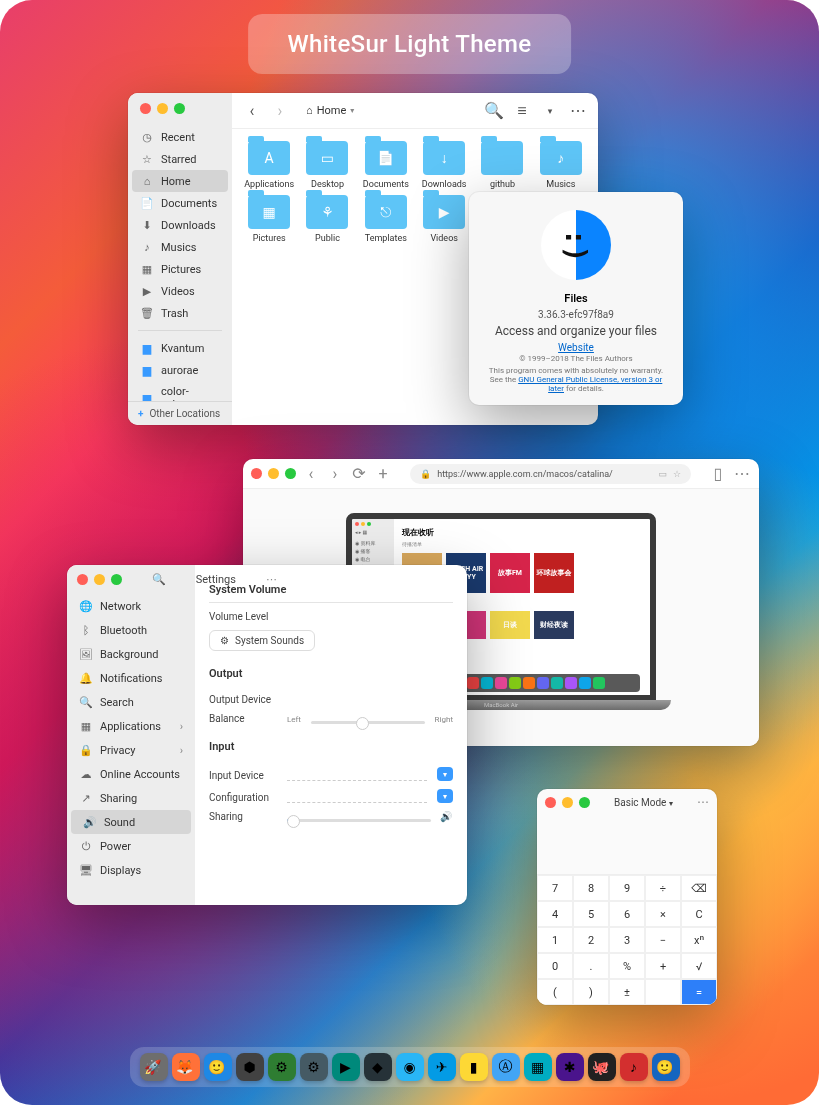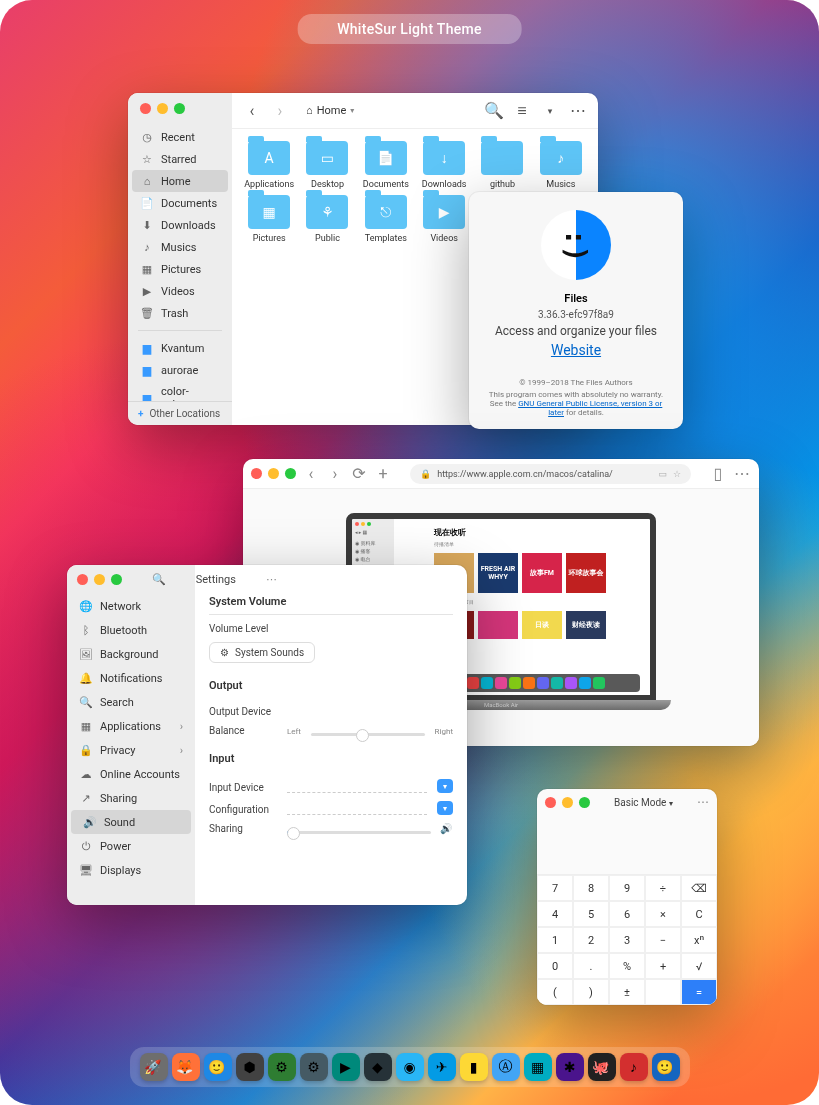--- a/index.html
+++ b/index.html
@@ -1,19 +1,19 @@
 <!DOCTYPE html>
 <html><head>
 <meta charset="utf-8">
 <style>
 * { margin: 0; padding: 0; box-sizing: border-box; font-family: -apple-system, "Segoe UI", Roboto, sans-serif; }
 body { width: 819px; height: 1105px; position: relative; overflow: hidden; }
 .wallpaper { position: absolute; inset: 0; border-radius: 32px; background: linear-gradient(135deg, #e83e6b 0%, #f45c3a 18%, #ff3b5c 28%, #d4145a 40%, #2e3aa8 55%, #0099e6 70%, #ffb347 82%, #ff6b35 92%); overflow: hidden; }
 .wallpaper::before { content:""; position:absolute; inset:0; background: radial-gradient(ellipse at 75% 25%, rgba(0,170,255,.9), transparent 45%), radial-gradient(ellipse at 85% 70%, rgba(255,180,60,.9), transparent 30%), radial-gradient(ellipse at 20% 70%, rgba(200,30,90,.8), transparent 40%); }
-.title-pill { position: absolute; top: 14px; left: 50%; transform: translateX(-50%); background: rgba(255,255,255,.28); color: #fff; padding: 7px 40px; border-radius: 14px; font-size: 14px; font-weight: 500; letter-spacing: .3px; }
+.title-pill { position: absolute; top: 14px; left: 50%; transform: translateX(-50%); background: rgba(255,255,255,.28); color: #fff; padding: 16px 40px; border-radius: 14px; font-size: 24px; font-weight: 500; letter-spacing: .3px; }
 .window { position: absolute; background: #fff; border-radius: 10px; box-shadow: 0 20px 60px rgba(0,0,0,.35), 0 0 0 1px rgba(0,0,0,.05); overflow: hidden; }
 .traffic { display: flex; gap: 6px; padding: 10px 12px; }
 .dot { width: 11px; height: 11px; border-radius: 50%; }
 .dot.r { background: #ff5f57; } .dot.y { background: #ffbd2e; } .dot.g { background: #28c940; }
 .sidebar { background: #ededed; }
 .sb-item { display: flex; align-items: center; gap: 7px; padding: 4px 12px; font-size: 11px; color: #333; cursor: pointer; }
 .sb-item.sel { background: #d4d4d4; border-radius: 4px; margin: 0 4px; padding-left: 8px; }
 .sb-ico { width: 14px; height: 14px; display: flex; align-items: center; justify-content: center; color: #666; flex-shrink: 0; }
 .sb-ico.blue { color: #389aff; }
 
@@ -41,21 +41,21 @@
 #about .traffic .dot.y, #about .traffic .dot.g { background:#d9d9d9; }
 #about .seg { display:flex; background:#e8e8e8; border-radius:5px; font-size:10px; }
 #about .seg span { padding:3px 12px; cursor:pointer; }
 #about .seg span.act { background:#fff; border-radius:5px; box-shadow:0 1px 2px rgba(0,0,0,.1); }
 #about .body { text-align:center; padding:14px 16px 0; }
 #about .app-icon { width:70px; height:70px; border-radius:50%; margin:4px auto 12px; background: conic-gradient(#0a84ff 0 50%, #fff 50% 100%); display:flex; align-items:center; justify-content:center; position:relative; }
 #about .app-icon::after { content:":\)"; font-family: monospace; font-weight:bold; font-size:28px; color:#111; position:absolute; transform: rotate(90deg); }
 #about h4 { font-size:11px; font-weight:600; margin-bottom:4px; }
 #about .ver { font-size:10px; color:#555; margin-bottom:4px; }
 #about .desc { font-size:12px; color:#444; margin-bottom:4px; }
-#about .link { font-size:14px; color:#0066cc; text-decoration:underline; margin-bottom:20px; display:block; }
+#about .link { font-size:10px; color:#0066cc; text-decoration:underline; margin-bottom:1px; display:block; }
 #about .copy { font-size:8px; color:#777; margin-bottom:3px; }
 #about .warr { font-size:8px; color:#777; }
 #about .lic { color:#0066cc; text-decoration:underline; }
 
 
 #browser { top: 459px; left: 243px; width: 516px; height: 287px; display:flex; flex-direction:column; }
 #browser .chrome { height: 30px; display:flex; align-items:center; gap:6px; padding:0 8px; border-bottom:1px solid #eee; }
 #browser .nav-btn { width:18px; height:18px; display:flex; align-items:center; justify-content:center; color:#888; cursor:pointer; }
 #browser .url { flex:1; background:#f2f2f2; border-radius:12px; height:20px; display:flex; align-items:center; padding:0 10px; font-size:9px; color:#555; gap:6px; margin:0 12px; }
 #browser .url .lock { color:#2a9d3f; }
@@ -64,38 +64,38 @@
 #browser .page-nav .brand { font-weight:600; font-size:13px; }
 #browser .page-nav .sp { flex:1; }
 #browser .page-nav .nlink { color:#555; cursor:pointer; font-size:9px; }
 #browser .page-nav .cta { background:#0071e3; color:#fff; padding:3px 10px; border-radius:10px; font-size:9px; }
 #browser .hero { flex:1; display:flex; align-items:center; justify-content:center; background:#fafafa; }
 #browser .laptop { width:340px; height:210px; position:relative; }
 #browser .laptop-screen { width:310px; height:188px; margin:0 auto; background:#222; border-radius:8px 8px 0 0; border:6px solid #3a3a3a; display:flex; overflow:hidden; }
 #browser .laptop-base { width:340px; height:10px; background:linear-gradient(#9b9b9b,#6c6c6c); border-radius:0 0 10px 10px; margin-top:-1px; }
 #browser .laptop-label { text-align:center; font-size:6px; color:#ccc; margin-top:-9px; position:relative; }
 #browser .mini-side { width:42px; background:#ececec; padding:3px; font-size:5px; color:#666; }
-#browser .mini-main { flex:1; background:#fff; padding:4px 8px;margin-left:32px; }
+#browser .mini-main { flex:1; background:#fff; padding:4px 8px; }
 #browser .now { font-size:8px; font-weight:600; margin:4px 0 3px; }
 #browser .tiny { font-size:5px; color:#888; }
 #browser .tiles { display:flex; gap:4px; margin:6px 0; }
 #browser .tile { width:40px; height:40px; font-size:7px; color:#fff; display:flex; align-items:center; justify-content:center; font-weight:bold; text-align:center; }
 #browser .tiles2 .tile { height:28px; }
 #browser .mini-dock { height:18px; background:rgba(60,60,60,0.85); margin:0 10px 3px; border-radius:4px; display:flex; align-items:center; justify-content:center; gap:2px; }
 #browser .mini-dock i { width:12px; height:12px; border-radius:3px; display:block; }
 
 
 #settings { top: 565px; left: 67px; width: 400px; height: 340px; display:flex; }
 #settings .sidebar { width:128px; display:flex; flex-direction:column; }
 #settings .shdr { display:flex; align-items:center; padding:8px 10px; gap:30px; font-size:11px; color:#444; }
 #settings .shdr .ttl { flex:1; }
 #settings .sb-item { padding:5px 12px; }
 #settings .sb-item.sel { background:#d6d6d6; }
 #settings .chev { margin-left:auto; color:#888; }
-#settings .main { flex:1; padding:22px 14px; overflow:auto; }
+#settings .main { flex:1; padding:10px 14px; overflow:auto; }
 #settings .sec-title { font-size:11px; font-weight:600; color:#333; padding:8px 0 6px; border-bottom:1px solid #e4e4e4; margin-bottom:8px; }
 #settings .row { display:flex; align-items:flex-end; gap:10px; font-size:10px; color:#444; margin:8px 0; }
 #settings .row .lbl { width:68px; }
 #settings .pill-btn { display:flex; align-items:center; gap:6px; border:1px solid #ddd; border-radius:6px; padding:4px 10px; font-size:10px; }
 #settings .slider { flex:1; height:3px; background:#ddd; border-radius:2px; position:relative; }
 #settings .slider::after { content:""; position:absolute; top:-4px; left:40%; width:11px; height:11px; background:#fff; border:1px solid #ccc; border-radius:50%; }
 #settings .slider.vol::before { content:""; position:absolute; left:0; width:2%; height:100%; background:#389aff; border-radius:2px; }
 #settings .slider.vol::after { left:0%; }
 #settings .badge { width:16px; height:14px; background:#389aff; border-radius:4px; color:#fff; font-size:8px; display:flex; align-items:center; justify-content:center; margin-left:auto; }
 #settings .endlbl { font-size:8px; color:#888; }

